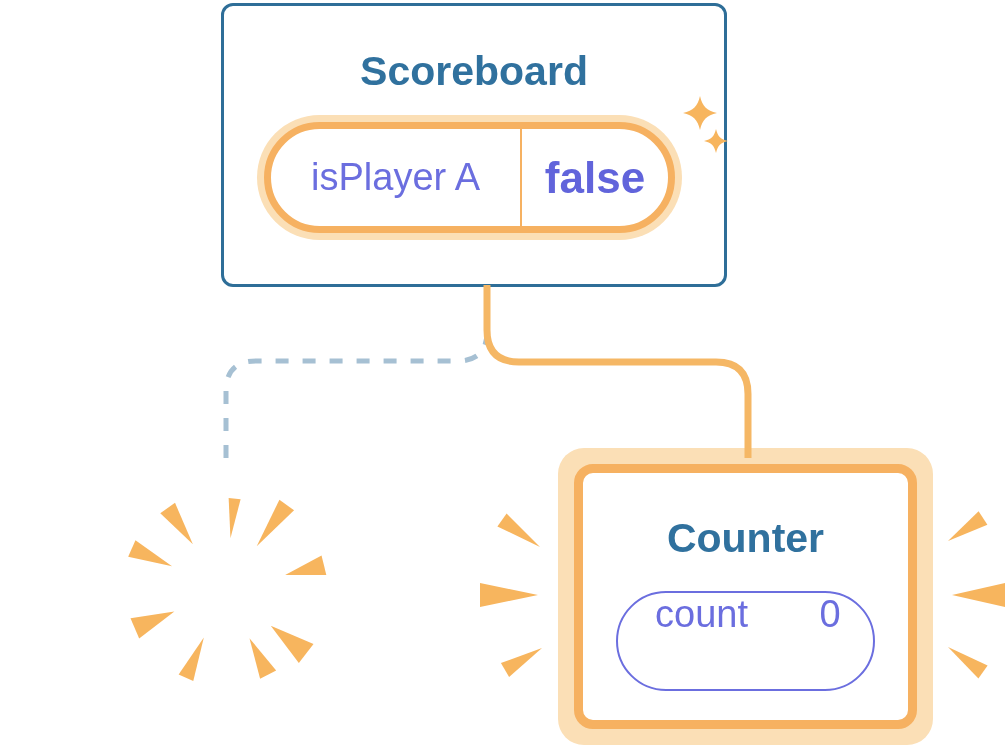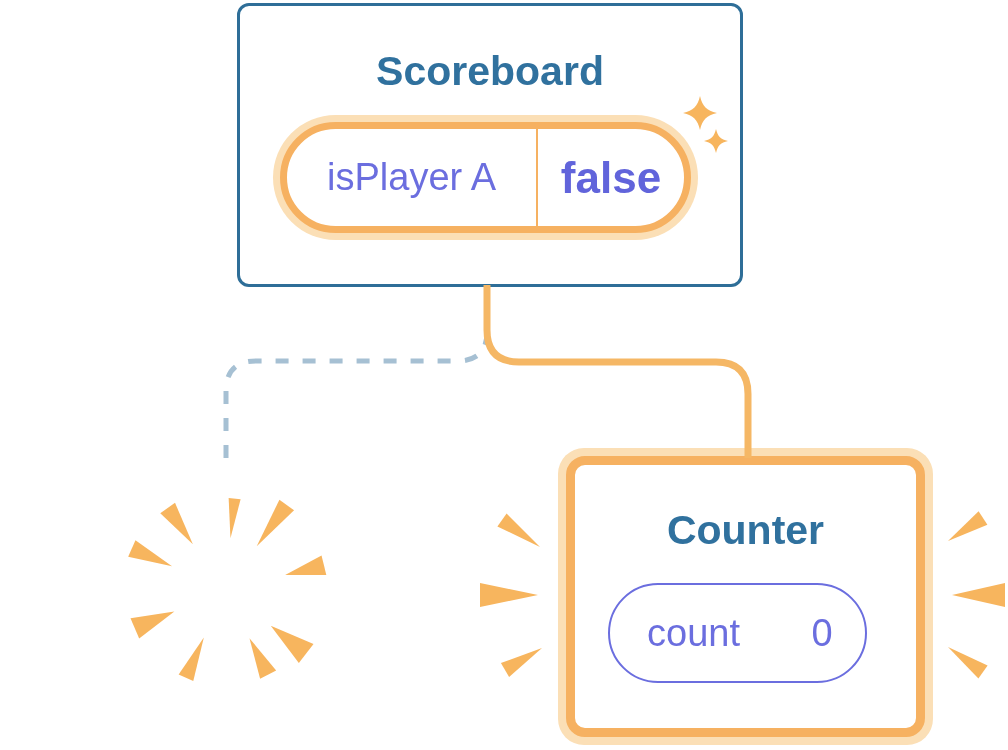--- a/index.html
+++ b/index.html
@@ -13,21 +13,21 @@
     --purple-bold:#6164DB;
     --dashed-blue:#A6C0D3;
     --bg:#FFFFFF;
   }
   html,body{margin:0;padding:0;}
   body{font-family:"Liberation Sans", sans-serif;background:var(--bg);}
   .canvas{position:relative;width:1008px;height:750px;background:var(--bg);overflow:hidden;}
 
   
   .card-scoreboard{
-    position:absolute;left:237px;top:3px;width:506px;height:284px;
+    position:absolute;left:221px;top:3px;width:506px;height:284px;
     box-sizing:border-box;background:#fff;
     border:3px solid var(--card-border-blue);border-radius:12px;
   }
   .card-title{
     font-weight:600;font-size:41px;line-height:1;
     color:var(--title-blue);text-align:center;
   }
   .card-scoreboard .card-title{margin-top:45px;}
 
   .pill-ring{
@@ -44,31 +44,31 @@
   .pill-cell.name{width:249px;}
   .pill-cell.value{flex:1;}
   .pill-divider{width:2px;background:var(--orange);}
   .state-name{font-size:38px;color:var(--purple);}
   .state-value{font-size:44px;font-weight:700;color:var(--purple-bold);}
 
   
   .card-counter-ring{
     position:absolute;left:558px;top:448px;width:375px;height:297px;
     box-sizing:border-box;background:var(--orange-light);
-    border-radius:26px;padding:8px;
+    border-radius:26px;padding:16px;
   }
   .card-counter{
     width:100%;height:100%;box-sizing:border-box;background:#fff;
     border:9px solid var(--orange);border-radius:19px;
   }
   .card-counter .card-title{margin-top:45px;}
   .pill-small{
     margin:32px 0 0 33px;width:259px;height:100px;box-sizing:border-box;
     background:#fff;border:2px solid var(--purple);border-radius:50px;
-    display:flex;align-items:center;overflow:hidden;
+    display:flex;align-items:flex-start;overflow:hidden;
   }
   .pill-small .pill-cell.name{width:167px;}
   .pill-small .pill-divider{width:2px;background:var(--purple);}
   .count-name,.count-value{font-size:38px;color:var(--purple);}
 
   
   .card-poof{
     position:absolute;left:104px;top:478px;width:242px;height:224px;
     background:#fff;border-radius:16px;transform:rotate(11deg);
   }

